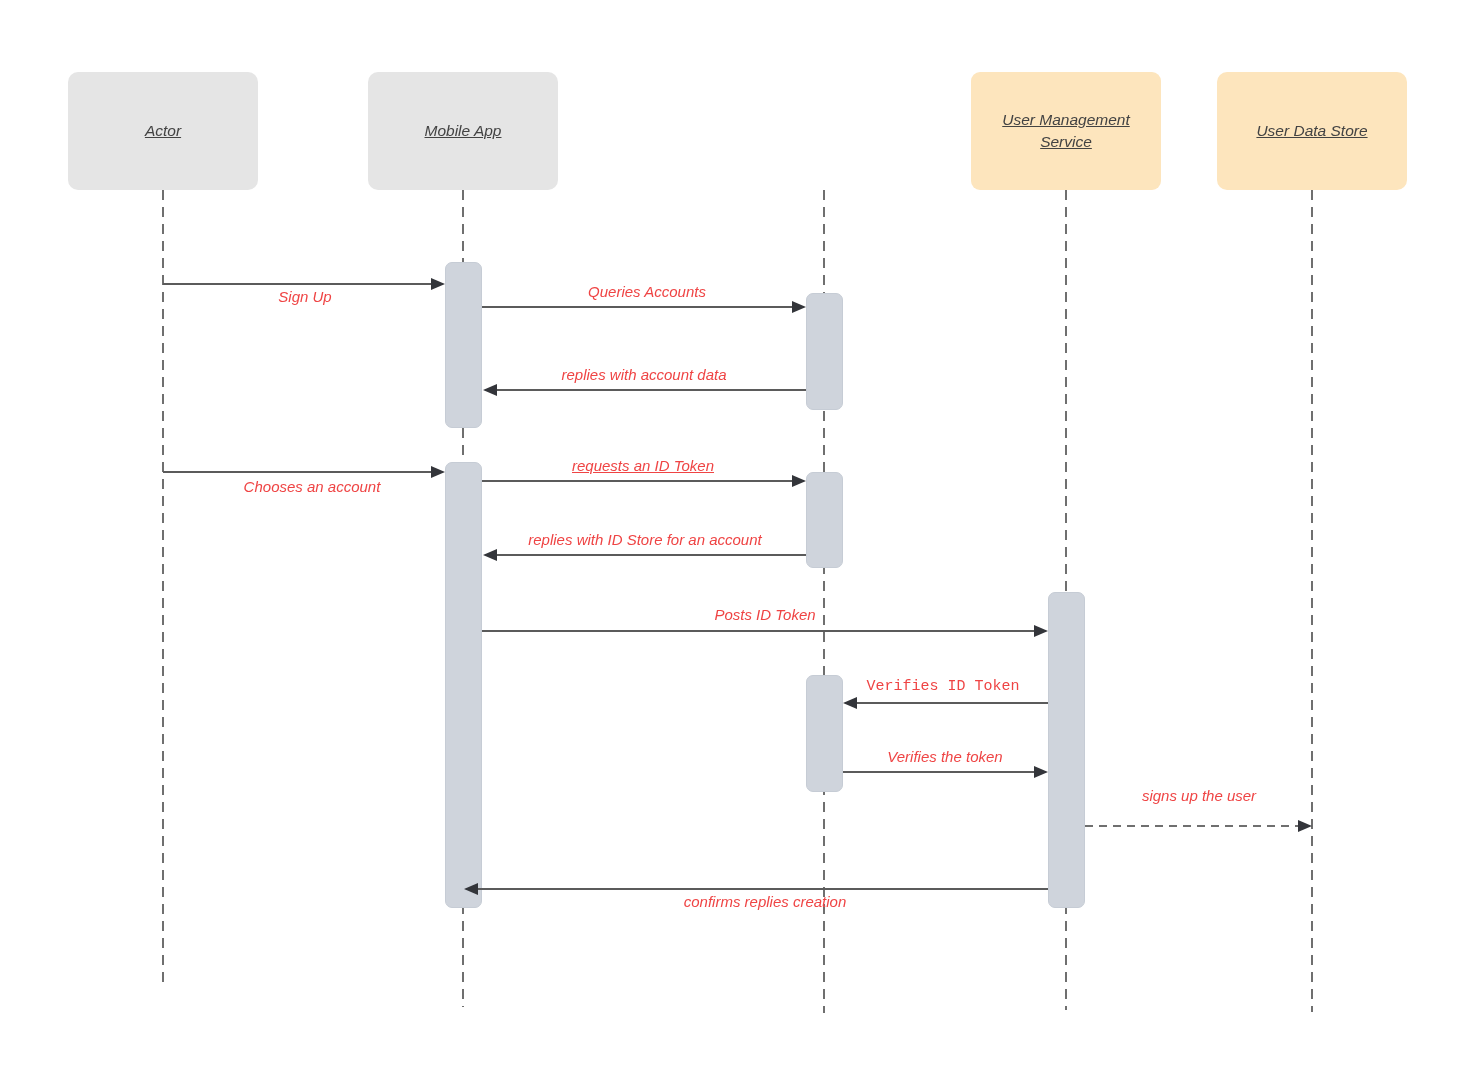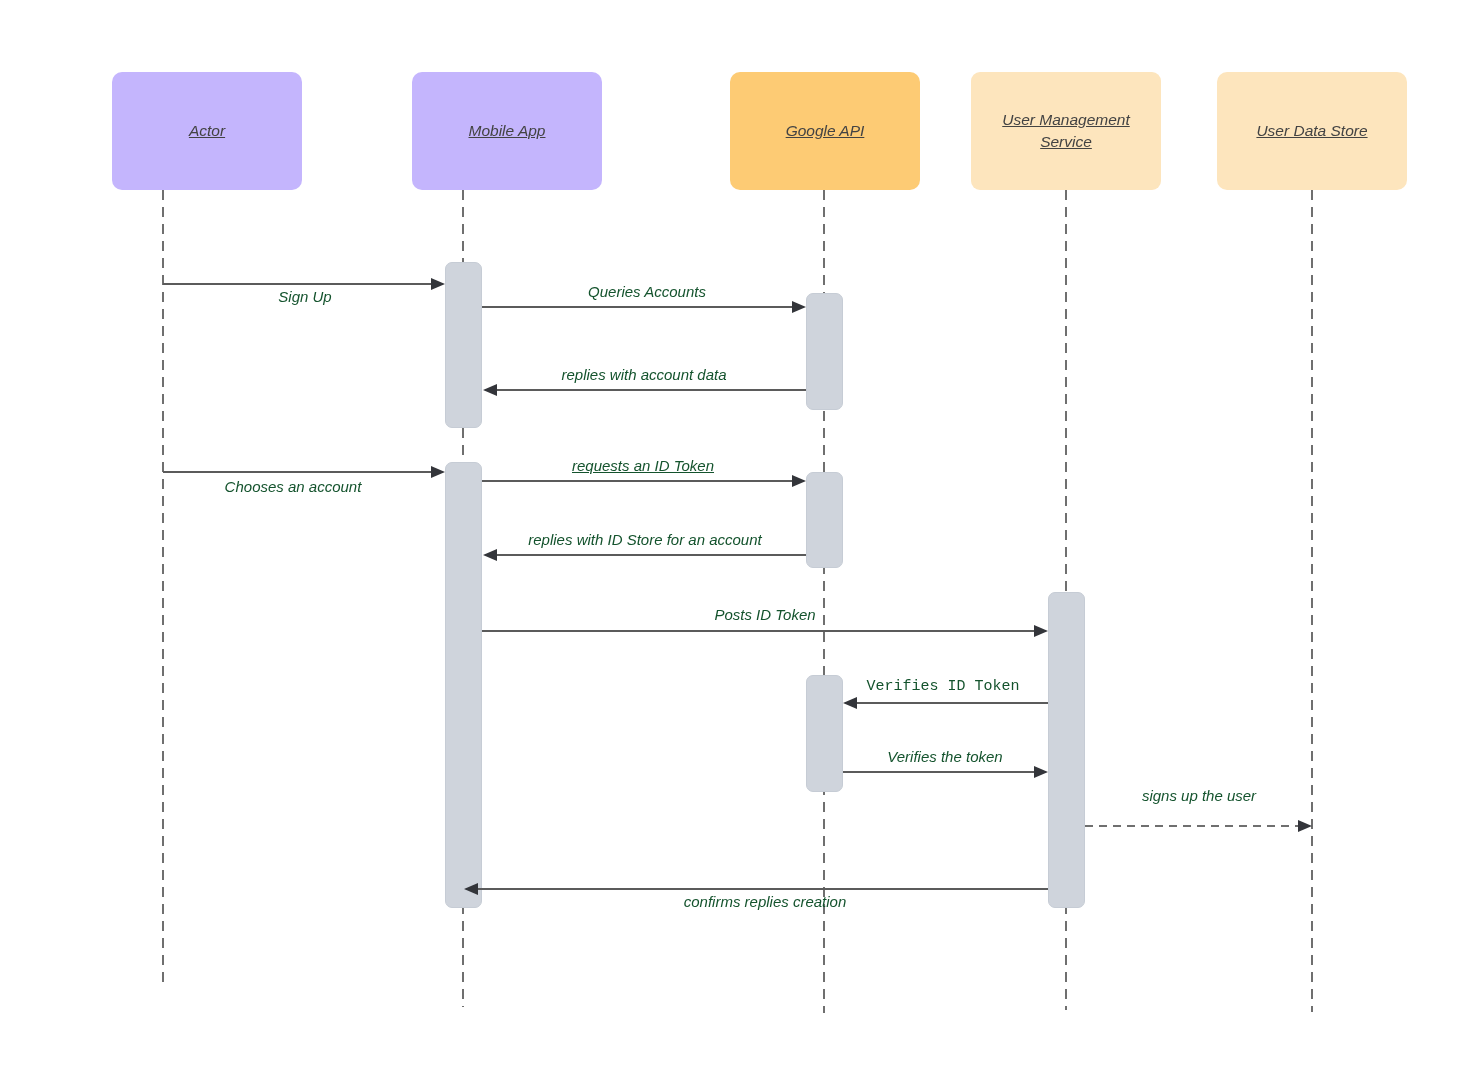--- a/index.html
+++ b/index.html
@@ -27,21 +27,21 @@
     justify-content: center;
     text-align: center;
     font-style: italic;
     text-decoration: underline;
     font-size: 15.5px;
     color: #434343;
     line-height: 1.45;
     padding: 0 14px;
     box-sizing: border-box;
   }
-  .head-strong { background: #c4b5fd; margin-left: 44px; }
+  .head-strong { background: #e5e5e5; }
   .head-medium { background: #FDCB74; }
   .head-light  { background: #FDE5BD; }
 
   
   .lifeline {
     position: absolute;
     top: 190px;
     width: 2px;
     background: repeating-linear-gradient(to bottom, #6F6F6F 0 10px, transparent 10px 17px);
   }
@@ -74,44 +74,41 @@
   }
   .arrowhead.right { border-left: 14px solid #33353a; }
   .arrowhead.left  { border-right: 14px solid #33353a; }
 
   
   .msg-label {
     position: absolute;
     transform: translateX(-50%);
     font-size: 15px;
     font-style: italic;
-    color: #14532d;
+    color: #ef4444;
     white-space: nowrap;
   }
   .msg-label.upright { font-style: normal; }
 </style>
 </head>
 <body>
 
 <div class="canvas">
 
   <div class="lifeline" style="left:162px; height:796px;"></div>
   <div class="lifeline" style="left:462px; height:817px;"></div>
   <div class="lifeline" style="left:823px; height:823px;"></div>
   <div class="lifeline" style="left:1065px; height:820px;"></div>
   <div class="lifeline" style="left:1311px; height:822px;"></div>
 
   <div class="head-box head-strong" style="left:68px;">
       <span>Actor</span>
     </div>
   <div class="head-box head-strong" style="left:368px;">
       <span>Mobile App</span>
-    </div>
-  <div class="head-box head-medium" style="left:730px;">
-      <span>Google API</span>
     </div>
   <div class="head-box head-light" style="left:971px;border-radius:9px;">
       <span>User Management Service</span>
     </div>
   <div class="head-box head-light" style="left:1217px;">
       <span>User Data Store</span>
     </div>
 
   <div class="activation" style="left:445px;  top:262px; height:166px;"></div>
   <div class="activation" style="left:806px;  top:293px; height:117px;"></div>
@@ -134,21 +131,21 @@
 
   <div>
     <div class="msg-line" style="left:496px; top:389px; width:310px;"></div>
     <div class="arrowhead left" style="left:483px; top:384px;"></div>
     <div class="msg-label" style="left:644px; top:366px;">replies with account data</div>
   </div>
 
   <div>
     <div class="msg-line" style="left:163px; top:471px; width:269px;"></div>
     <div class="arrowhead right" style="left:431px; top:466px;"></div>
-    <div class="msg-label" style="left:293px; top:478px;">Chooses an account</div>
+    <div class="msg-label" style="left:312px; top:478px;">Chooses an account</div>
   </div>
 
   <div>
     <div class="msg-line" style="left:482px; top:480px; width:311px;"></div>
     <div class="arrowhead right" style="left:792px; top:475px;"></div>
     <div class="msg-label" style="left:643px; top:457px;text-decoration:underline;">requests an ID Token</div>
   </div>
 
   <div>
     <div class="msg-line" style="left:496px; top:554px; width:310px;"></div>

